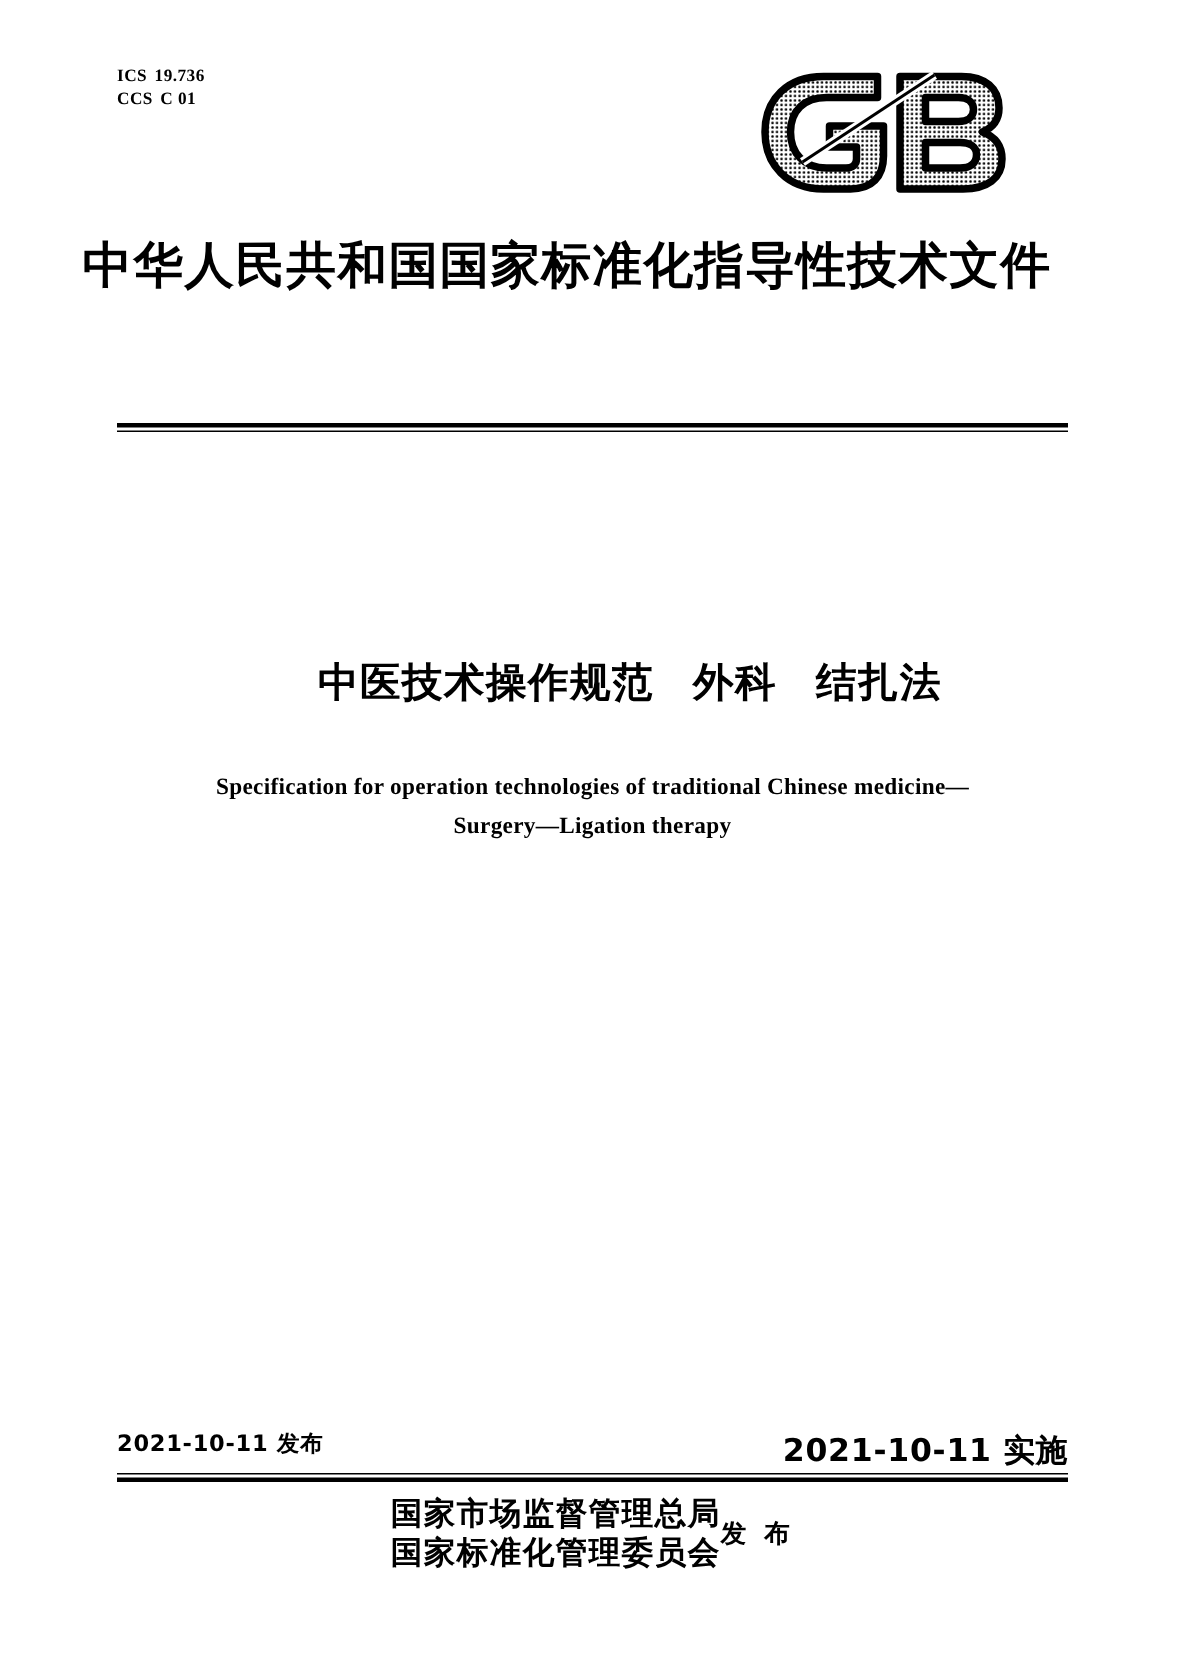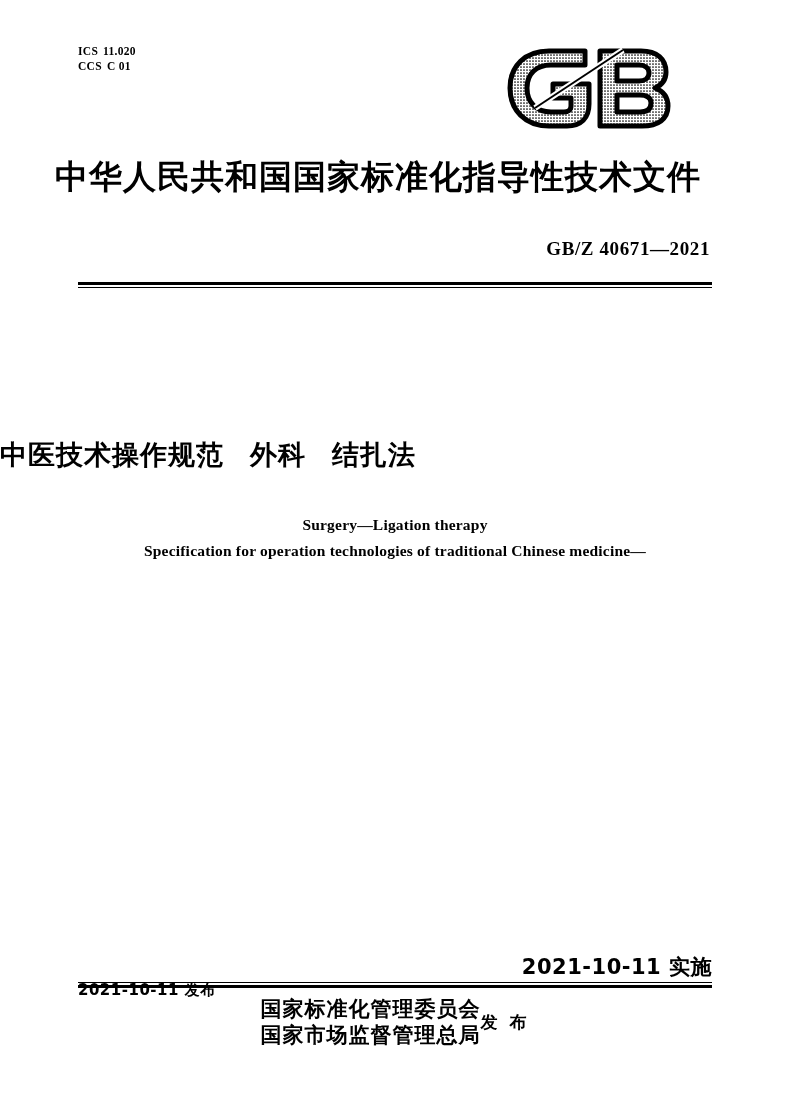--- a/index.html
+++ b/index.html
@@ -89,21 +89,21 @@
     height: 1px;
     background: #000;
   }
 
   
   .doc-title-cn {
     position: absolute;
     left: 0;
     top: 437px;
     width: 628px;
-    text-align: left;
+    text-align: right;
     font-family: "DejaVu Sans", sans-serif;
     font-weight: bold;
     font-size: 27px;
     letter-spacing: 1px;
   }
   .doc-title-cn .gap { display: inline-block; width: 26px; }
 
   
   .doc-title-en {
     position: absolute;
@@ -120,21 +120,20 @@
 
   
   .date-issue {
     position: absolute;
     left: 78px;
     top: 953px;
     font-family: "DejaVu Sans", sans-serif;
     font-weight: bold;
     font-size: 15px;
     letter-spacing: 0.5px;
-    margin-top: 28px;
   }
   .date-impl {
     position: absolute;
     right: 78px;
     top: 953px;
     font-family: "DejaVu Sans", sans-serif;
     font-weight: bold;
     font-size: 21px;
     letter-spacing: 0.5px;
   }
@@ -186,21 +185,21 @@
     letter-spacing: 3px;
   }
 </style>
 </head>
 <body>
 
 <div class="page">
 
   <div class="ics-block">
     <div class="ics-line">
-      <span>ICS</span><span class="sp"></span><span>11.020</span>
+      <span>ICS</span><span class="sp"></span><span>19.736</span>
     </div>
     <div class="ics-line">
       <span>CCS</span><span class="sp"></span><span>C 01</span>
     </div>
   </div>
 
   <div class="gb-logo">
     <svg width="175" height="82" viewBox="0 0 175 82" xmlns="http://www.w3.org/2000/svg">
       <defs>
         <pattern id="dots" width="3" height="3" patternUnits="userSpaceOnUse">
@@ -215,42 +214,41 @@
                M112 17 L112 33 L134 33 C140 33 144 30 144 25 C144 20 140 17 134 17 Z
                M112 47 L112 64 L135 64 C142 64 146 61 146 55 C146 50 142 47 135 47 Z" fill="url(#dots)" stroke="#000000" stroke-width="5" stroke-linejoin="round" fill-rule="evenodd"></path>
 
       <path d="M30 60 L118 2" stroke="#ffffff" stroke-width="6" fill="none"></path>
       <path d="M30 60 L118 2" stroke="#000000" stroke-width="2" fill="none"></path>
     </svg>
   </div>
 
   <div class="national-title">中华人民共和国国家标准化指导性技术文件</div>
 
-  <div class="std-number">GB/Z 40671—2021</div>
 
   <div class="rule-top"></div>
   <div class="rule-bottom"></div>
 
   <div class="doc-title-cn">
     <span>中医技术操作规范</span><span class="gap"></span><span>外科</span><span class="gap"></span><span>结扎法</span>
   </div>
 
   <div class="doc-title-en">
+    <div>Specification for operation technologies of traditional Chinese medicine—</div>
     <div>Surgery—Ligation therapy</div>
-    <div>Specification for operation technologies of traditional Chinese medicine—</div>
   </div>
 
   <div class="date-issue">2021-10-11 发布</div>
   <div class="date-impl">2021-10-11 实施</div>
 
   <div class="rule-foot-top"></div>
   <div class="rule-foot-bottom"></div>
 
   <div class="publisher">
     <div class="publisher-inner">
       <div class="pub-lines">
+        <div>国家市场监督管理总局</div>
         <div>国家标准化管理委员会</div>
-        <div>国家市场监督管理总局</div>
       </div><span class="pub-verb">发 布</span>
     </div>
   </div>
 
 </div>
 
 </body></html>

